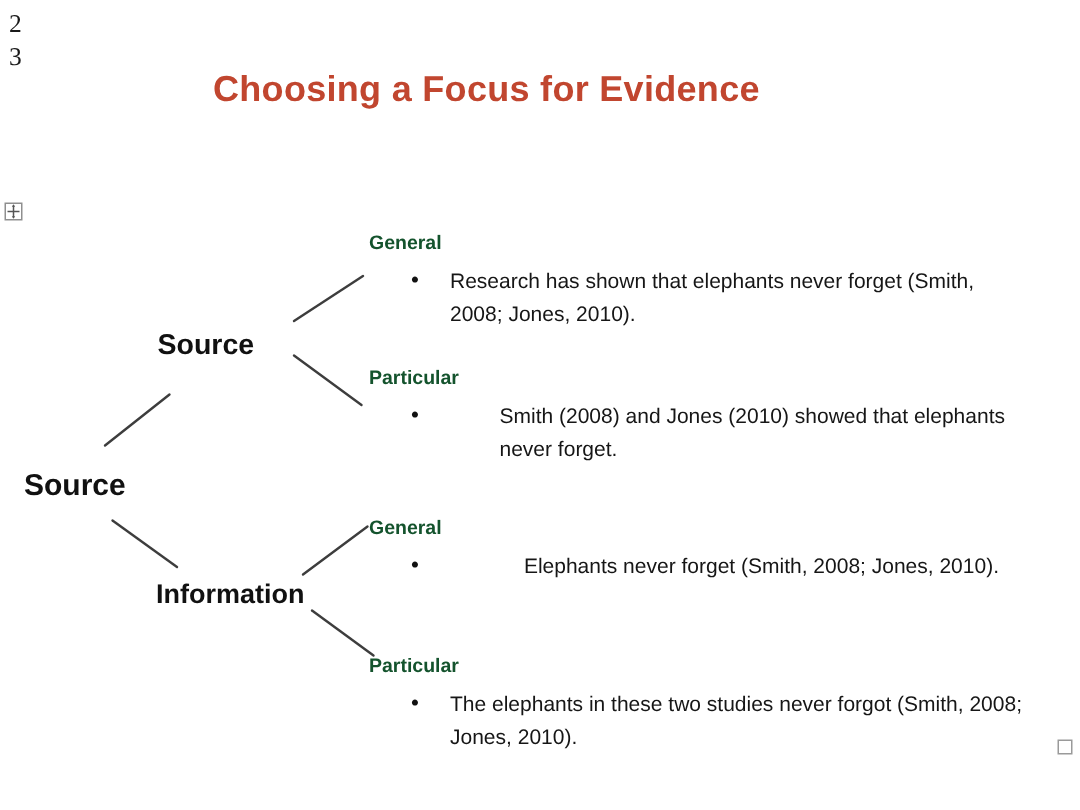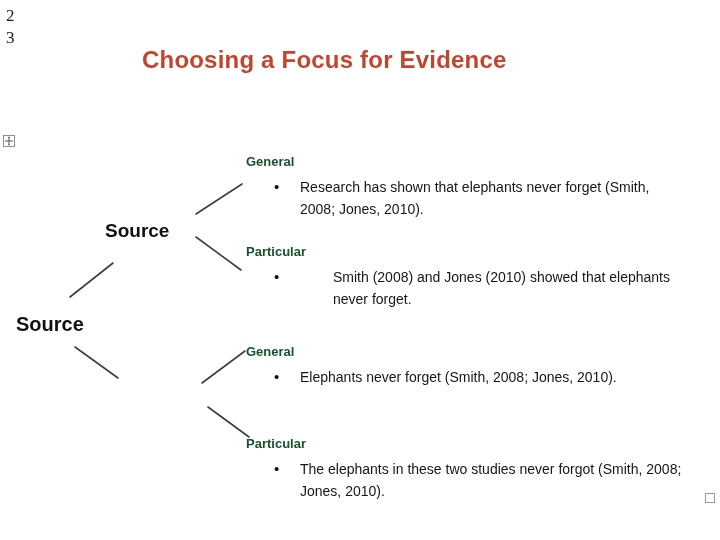--- a/index.html
+++ b/index.html
@@ -99,21 +99,21 @@
     font-size: 14px;
     line-height: 22px;
     color: #161616;
   }
   #block-0 { top: 151px; }
   #block-1 { top: 241px; }
   #block-2 { top: 341px; }
   #block-3 { top: 433px; }
   #block-0 .bullet-text { width: 358px; }
   #block-1 .bullet-text { width: 372px; margin-left: 33px; }
-  #block-2 .bullet-text { width: 366px; }
+  #block-2 .bullet-text { width: 366px; text-align: right; }
   #block-3 .bullet-text { width: 400px; }
 
   
   #resize-handle {
     left: 705px;
     top: 493px;
     width: 8px;
     height: 8px;
     border: 1px solid #9a9a9a;
     background: #ffffff;
@@ -142,20 +142,21 @@
     <line x1="70" y1="297" x2="113" y2="263"></line>
     <line x1="75" y1="347" x2="118" y2="378"></line>
     <line x1="196" y1="214" x2="242" y2="184"></line>
     <line x1="196" y1="237" x2="241" y2="270"></line>
     <line x1="202" y1="383" x2="245" y2="351"></line>
     <line x1="208" y1="407" x2="249" y2="437"></line>
   </svg>
 
   <div id="focus-label" class="abs node-label">Source</div>
   <div id="source-label" class="abs node-label">Source</div>
+  <div id="information-label" class="abs node-label">Information</div>
 
   <div id="block-0" class="abs block">
     <div class="heading">General</div>
     <div class="bullet-row">
       <span class="bullet-marker">•</span>
       <span class="bullet-text">Research has shown that elephants never forget (Smith, 2008; Jones, 2010).</span>
     </div>
   </div>
 
   <div id="block-1" class="abs block">

